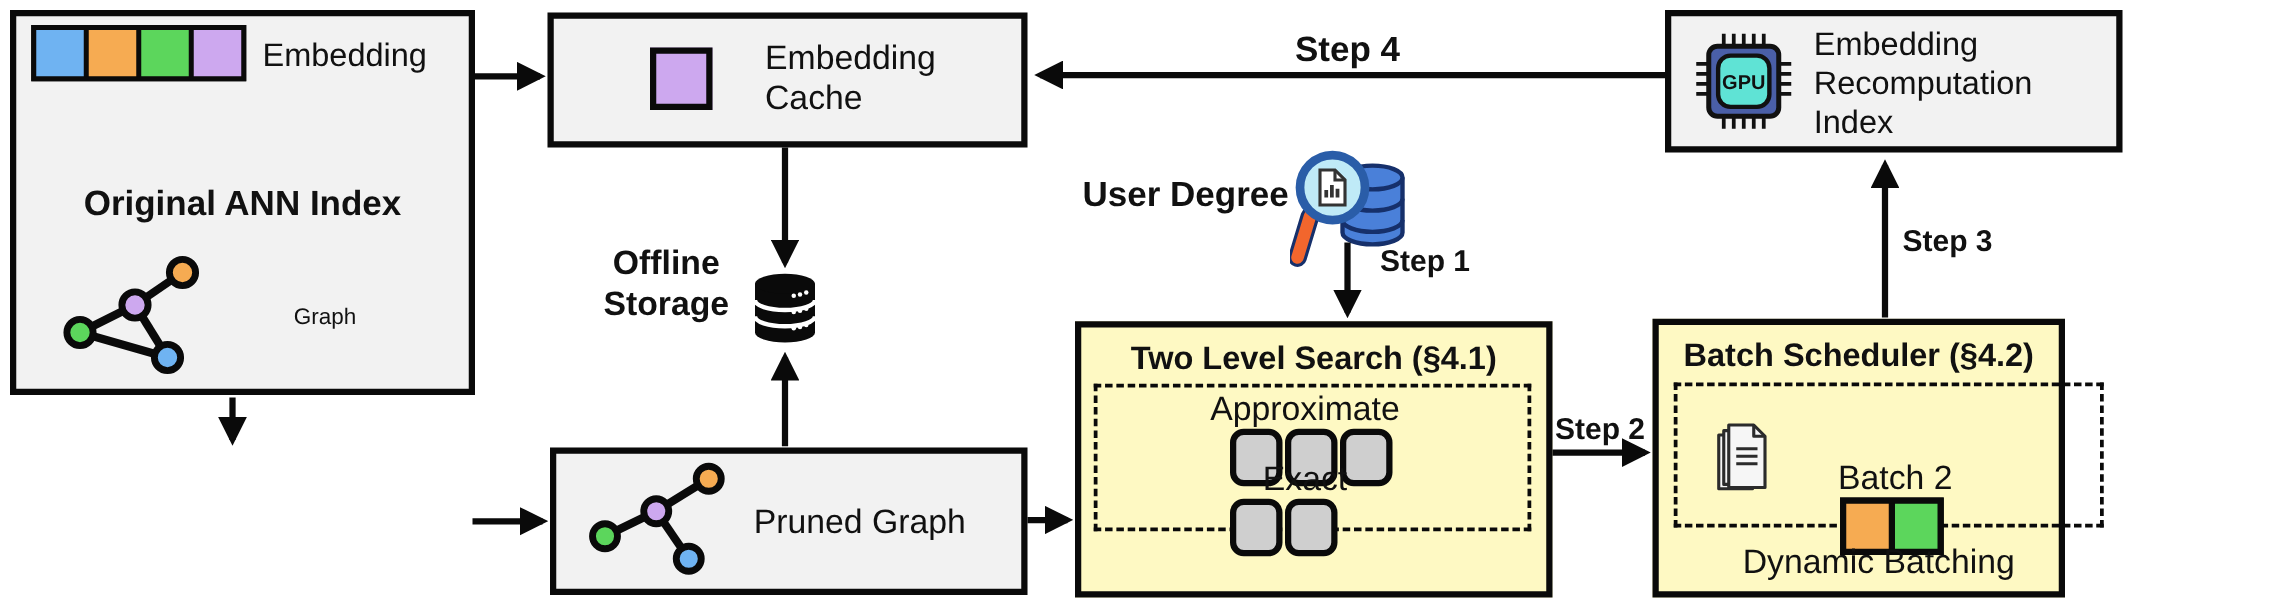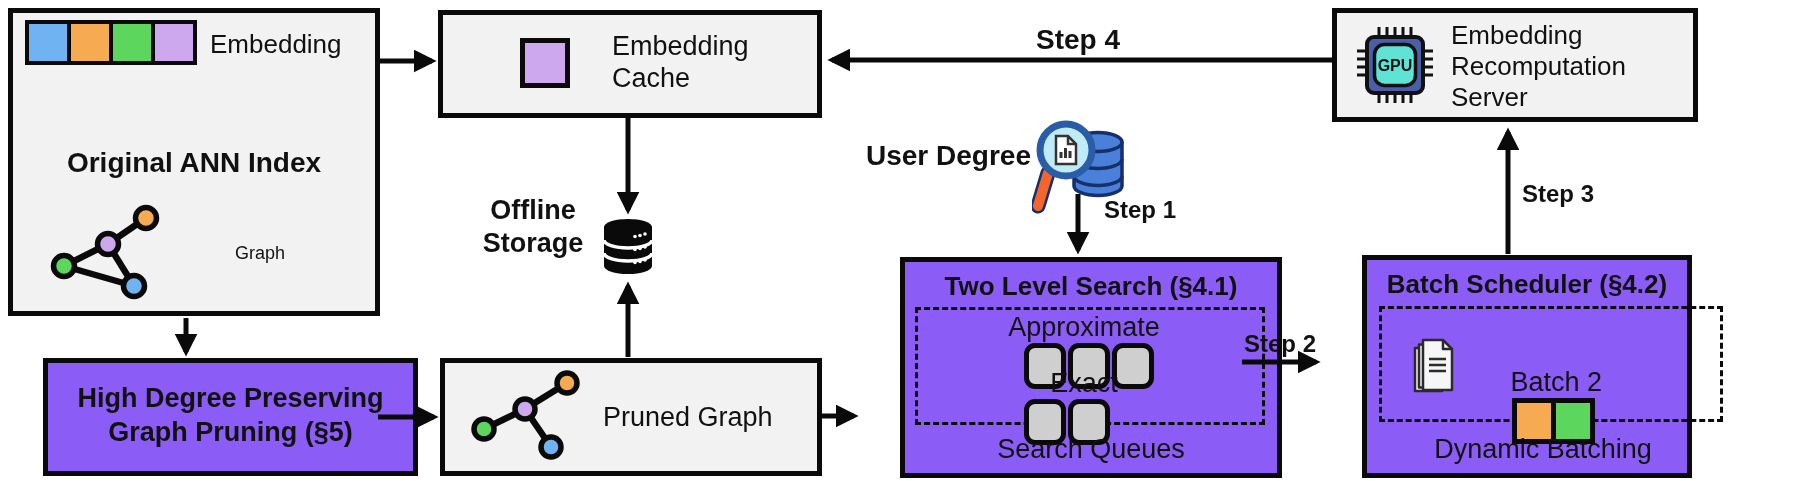--- a/index.html
+++ b/index.html
@@ -3,21 +3,21 @@
 <meta charset="utf-8">
 <style>
   html,body { margin:0; padding:0; background:#fff; }
   #canvas {
     position:relative; width:1817px; height:481px;
     background:#ffffff; overflow:hidden;
     font-family:"Liberation Sans", sans-serif; color:#111;
   }
   .box { position:absolute; box-sizing:border-box; border:5px solid #0a0a0a; }
   .light { background:#f2f2f2; }
-  .gray  { background:#8b5cf6;margin-left:40px; }
+  .gray  { background:#fef9c3; }
   .abs { position:absolute; }
   .bold { font-weight:bold; }
   .center { text-align:center; }
   svg { display:block; }
 
   
   #arrows { position:absolute; left:0; top:0; pointer-events:none; }
 
   
   .emb-strip { display:flex; gap:4px; background:#0a0a0a; border:4px solid #0a0a0a; }
@@ -61,26 +61,20 @@
       <g stroke="#0a0a0a" stroke-width="5.5">
         <circle cx="100" cy="22" r="10.5" fill="#f6ab52"></circle>
         <circle cx="62" cy="48" r="10.5" fill="#cda8ef"></circle>
         <circle cx="18" cy="70" r="10.5" fill="#5cd65c"></circle>
         <circle cx="88" cy="90" r="10.5" fill="#6fb3f2"></circle>
       </g>
     </svg>
     <div class="abs" style="left:222px; top:230px; font-size:18px;">Graph</div>
   </div>
 
-  <div class="box gray" style="left:3px; top:358px; width:375px; height:118px;">
-    <div class="abs bold center" style="left:0; top:18px; width:100%; font-size:27px; line-height:34px;">
-      <div>High Degree Preserving</div>
-      <div>Graph Pruning (§5)</div>
-    </div>
-  </div>
 
   <div class="box light" style="left:438px; top:10px; width:384px; height:108px;">
     <div class="abs sq" style="left: 77px; top: 23px; width: 50px; height: 50px; background: rgb(205, 168, 239);"></div>
     <div class="abs" style="left:169px; top:15px; font-size:27px; line-height:32px;">
       <div>Embedding</div>
       <div>Cache</div>
     </div>
   </div>
 
   <div class="abs bold center" style="left:468px; top:194px; width:130px; font-size:27px; line-height:33px;">
@@ -150,21 +144,20 @@
         </div>
       </div>
       <div class="row-flex" style="height:52px; padding:0 6px;">
         <div class="lbl-right" style="flex:1; font-size:27px; margin-right:12px;">Exact</div>
         <div class="slot-row" style="width:132px;">
           <div class="slot"></div>
           <div class="slot"></div>
         </div>
       </div>
     </div>
-    <div class="abs center" style="left:0; bottom:8px; width:100%; font-size:27px;">Search Queues</div>
   </div>
 
   <div class="box gray" style="left:1322px; top:255px; width:330px; height:223px;">
     <div class="abs bold center" style="left:0; top:9px; width:100%; font-size:26px;">Batch Scheduler (§4.2)</div>
     <div class="dashed" style="left:12px; top:46px; width:344px; height:116px;">
       <svg class="abs" style="left:26px; top:26px;" width="56" height="60" viewBox="0 0 56 60">
         <g fill="#f6f6f6" stroke="#2b2b2b" stroke-width="2.5" stroke-linejoin="round">
           <path d="M7 13 h27 v43 h-27 z"></path>
           <path d="M11 9.5 h27 v43 h-27 z"></path>
           <path d="M15 5 h20 l9 9 v41 h-29 z"></path>
@@ -191,21 +184,21 @@
         <path d="M4 28 h10 M4 36 h10 M4 44 h10 M4 52 h10"></path>
         <path d="M70 28 h10 M70 36 h10 M70 44 h10 M70 52 h10"></path>
       </g>
       <rect x="14" y="14" width="56" height="56" rx="7" stroke="#111" stroke-width="4" fill="#4a5fa8"></rect>
       <rect x="21.5" y="21.5" width="41" height="41" rx="10" stroke="#111" stroke-width="3.5" fill="#5fe3d5"></rect>
       <text x="42" y="48" text-anchor="middle" font-size="16" font-weight="bold" fill="#111">GPU</text>
     </svg>
     <div class="abs" style="left:114px; top:7px; font-size:26px; line-height:31px;">
       <div>Embedding</div>
       <div>Recomputation</div>
-      <div>Server</div>
+      <div>Index</div>
     </div>
   </div>
 
   <div class="abs bold" style="left:1104px; top:196px; font-size:24px;">Step 1</div>
   <div class="abs bold center" style="left:1238px; top:330px; width:84px; font-size:24px;">Step 2</div>
   <div class="abs bold" style="left:1522px; top:180px; font-size:24px;">Step 3</div>
   <div class="abs bold center" style="left:1018px; top:24px; width:120px; font-size:28px;">Step 4</div>
 
   <svg id="arrows" width="1817" height="481" viewBox="0 0 1817 481">
     <defs>

